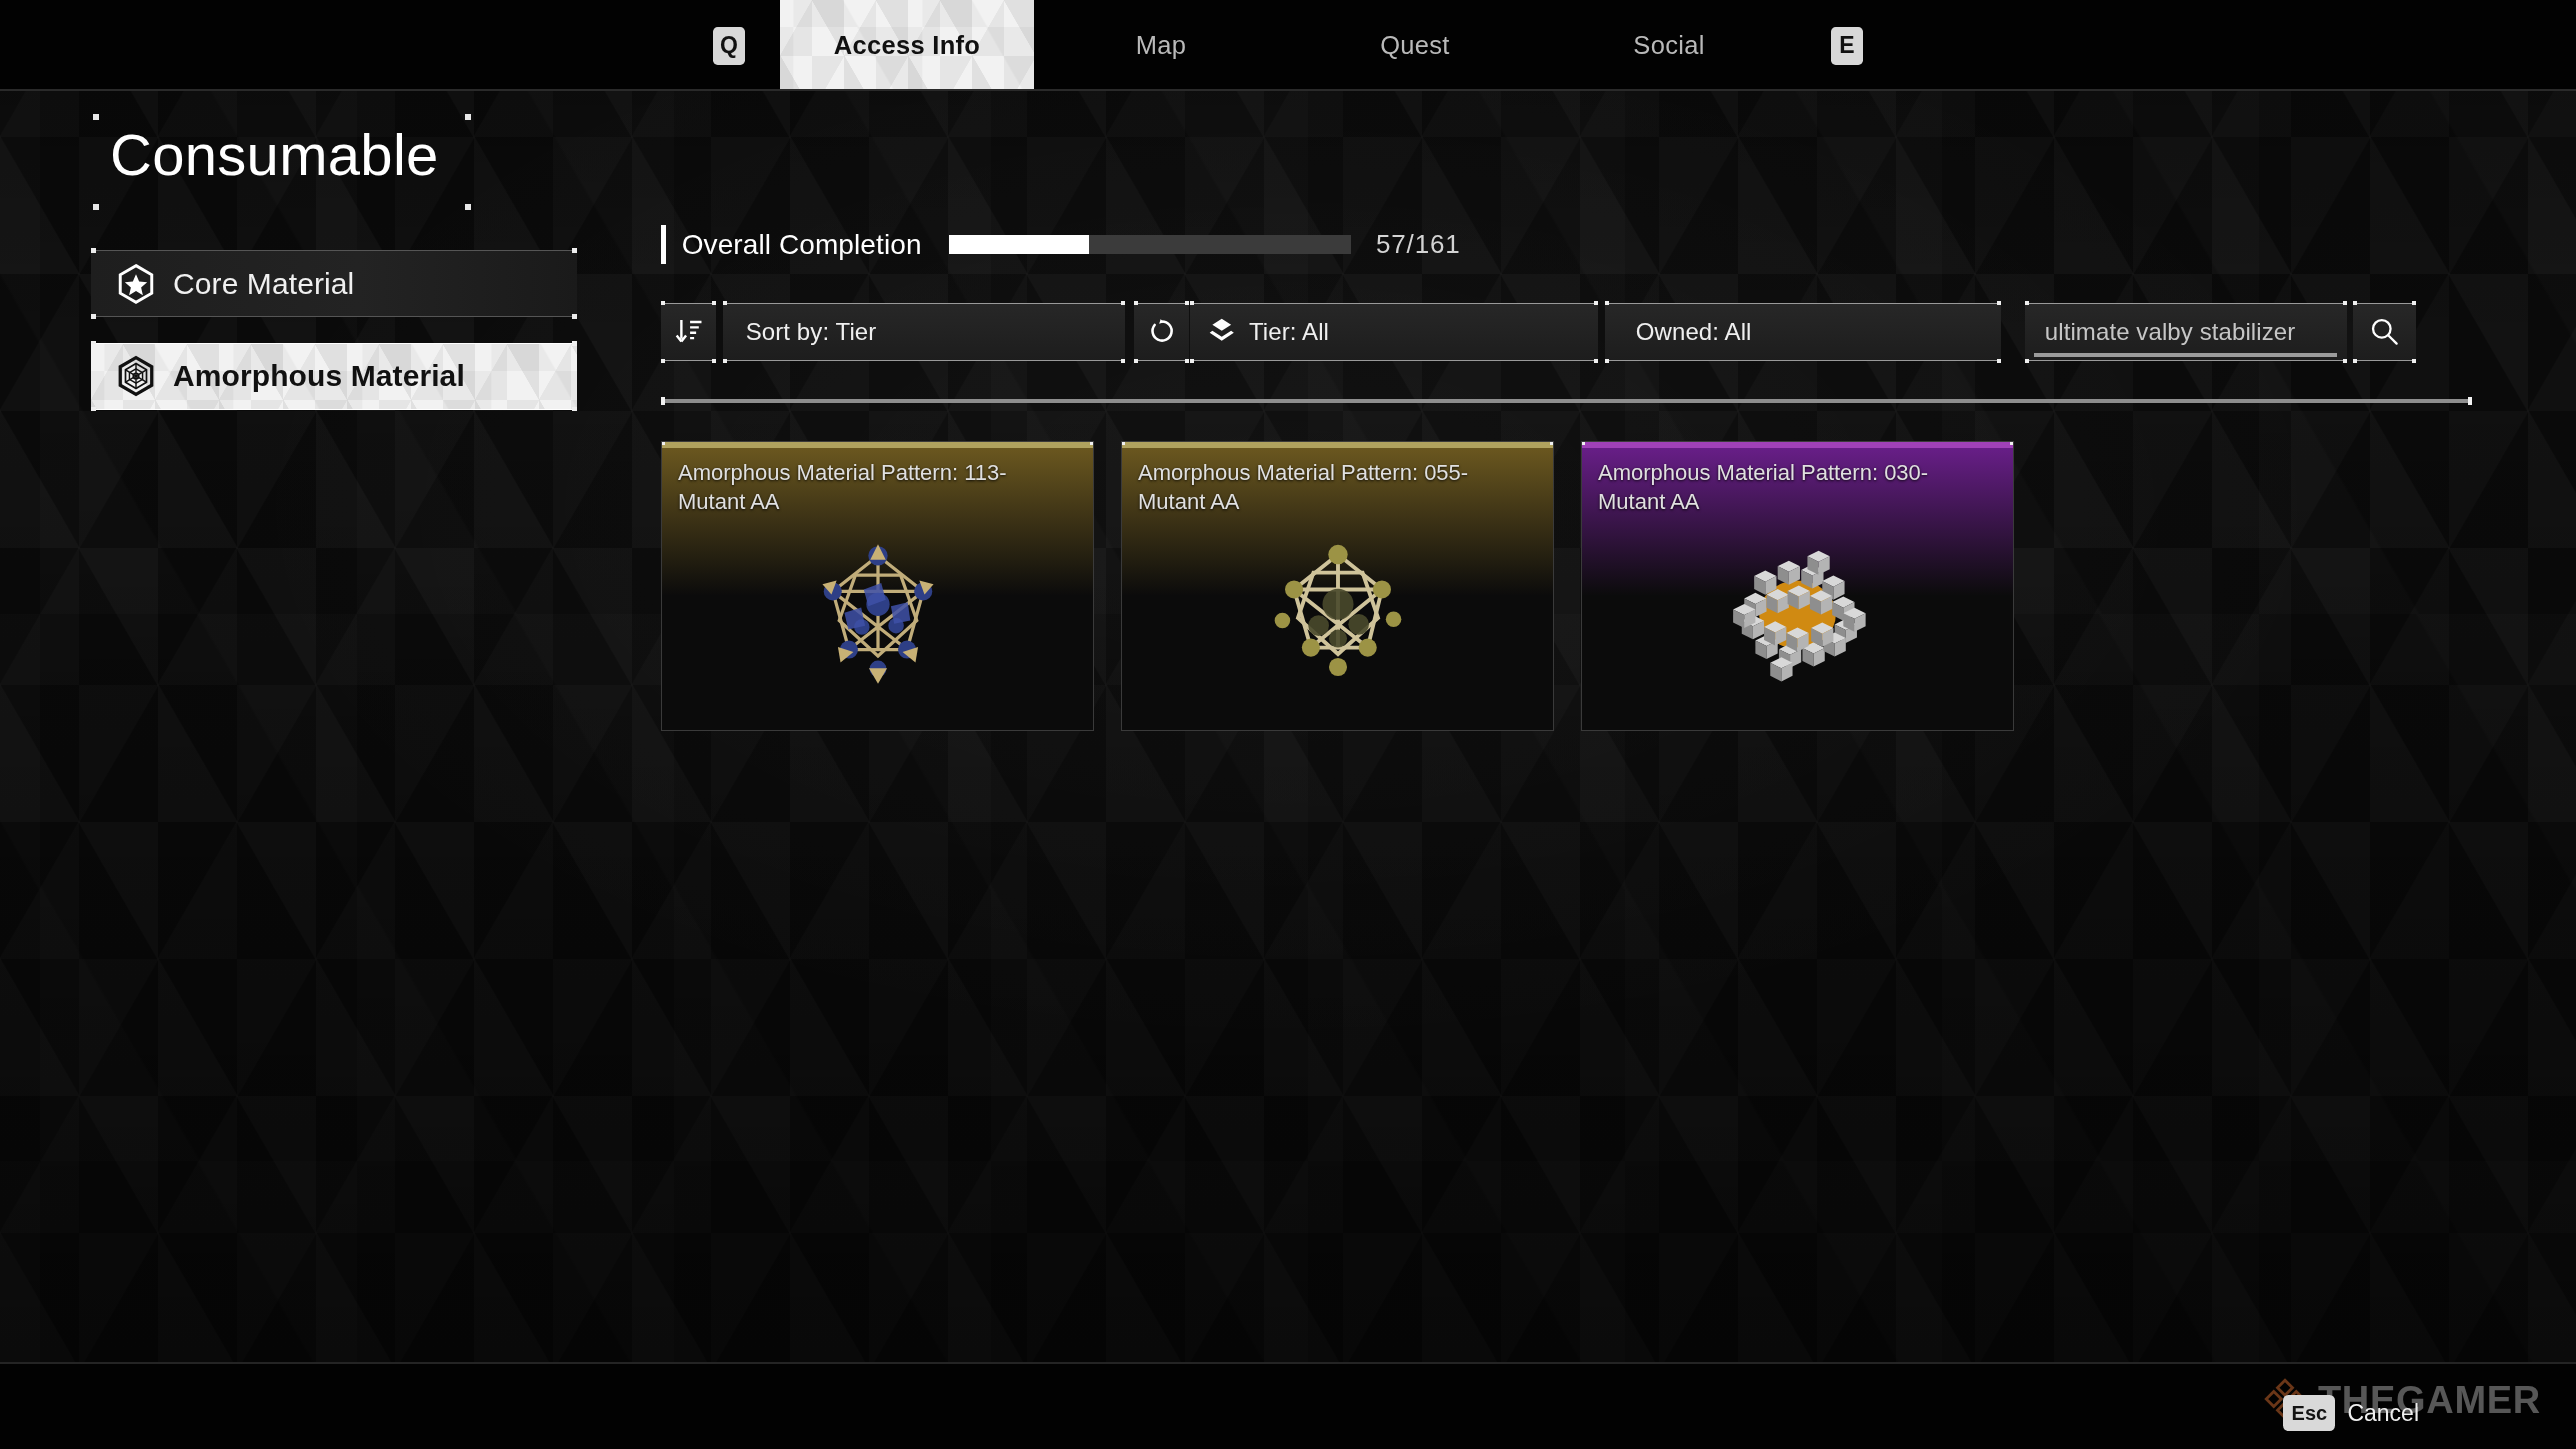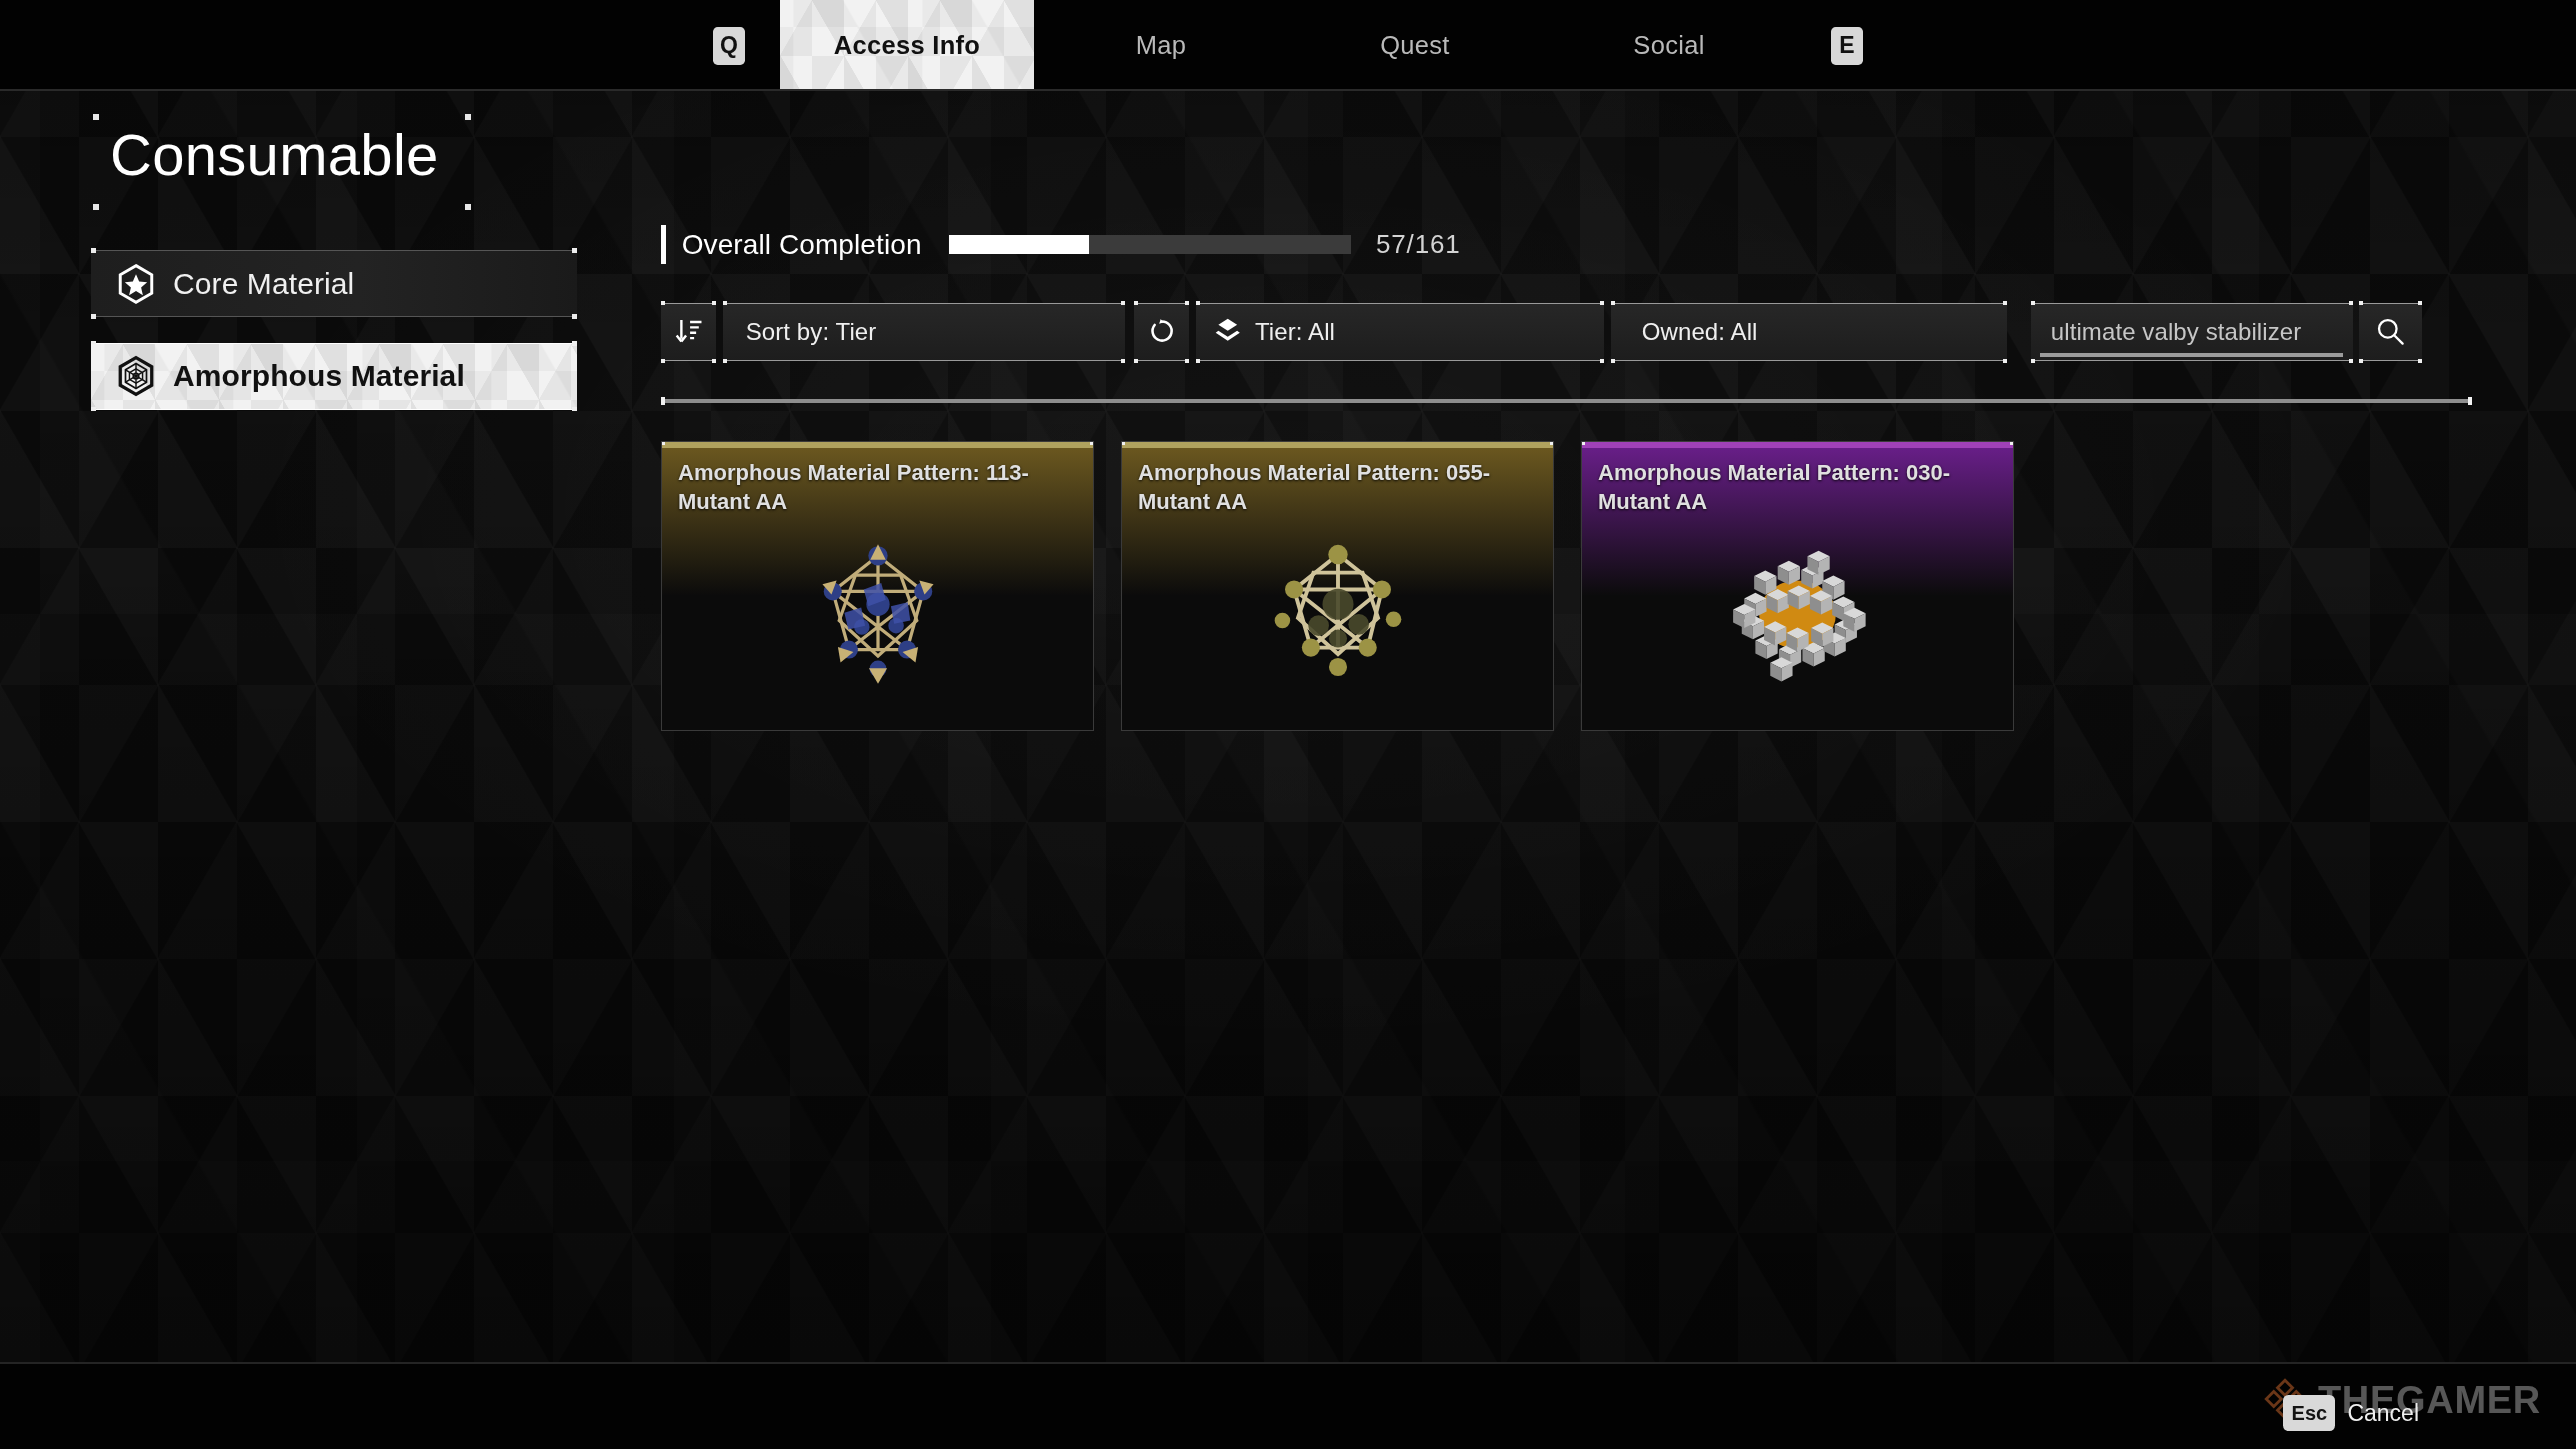--- a/index.html
+++ b/index.html
@@ -152,21 +152,21 @@
   .fb .nub-tl, .fb .nub-bl, .fb .nub-tr, .fb .nub-br {
     position:absolute; width:4px; height:4px; background:#f0f0f0;
   }
   .fb .nub-tl { left:0; top:-2.7px; }
   .fb .nub-bl { left:0; bottom:-2.7px; }
   .fb .nub-tr { right:0; top:-2.7px; }
   .fb .nub-br { right:0; bottom:-2.7px; }
   .fb-icon-btn { width:55px; justify-content:center; }
   .fb-sort { width:402px; padding-left:23px; margin-left:6.7px; }
   .fb-refresh { width:55px; justify-content:center; margin-left:9.4px; }
-  .fb-tier { width:408px; padding-left:17.4px; margin-left:7px; }
+  .fb-tier { width:408px; padding-left:17.4px; margin-left:1px; }
   .fb-owned { width:396px; padding-left:31px; margin-left:6.7px; }
   .fb-search { width:322px; padding-left:20px; margin-left:24px; }
   .fb-searchbtn { width:63px; justify-content:center; margin-left:6.7px; }
   .fb-text { font-size:24px; color:#efefef; white-space:nowrap; letter-spacing:0.1px; }
   .fb-search .fb-text { color:#c6c6c6; }
   .search-underline {
     position:absolute; left:9.4px; right:9.4px; bottom:2.7px; height:4px; background:#9b9b9b;
   }
   .fb-tier .fb-text { margin-left:12px; }
 
@@ -193,21 +193,20 @@
   }
   .card-caps-nub { position:absolute; top:-1.3px; width:4px; height:4px; background:#f0f0f0; z-index:5; }
   .card-glow {
     position:absolute; left:0; top:0; width:100%; height:154px; z-index:1;
   }
   .card-title {
     position:relative; z-index:3;
     margin:17.4px 20px 0 16px;
     font-size:22px; line-height:1.28; color:#e0e0e0;
     text-shadow:0 1.3px 2.7px rgba(0,0,0,.9);
-    font-weight:bold;
   }
   .card-art {
     position:absolute; left:0; right:0; bottom:5.4px; height:221px; z-index:2;
     display:flex; align-items:center; justify-content:center;
   }
   .card-art svg { display:block; }
 
   
   .bottom-bar {
     position:absolute; left:0; bottom:0; width:2576px; height:87px;

